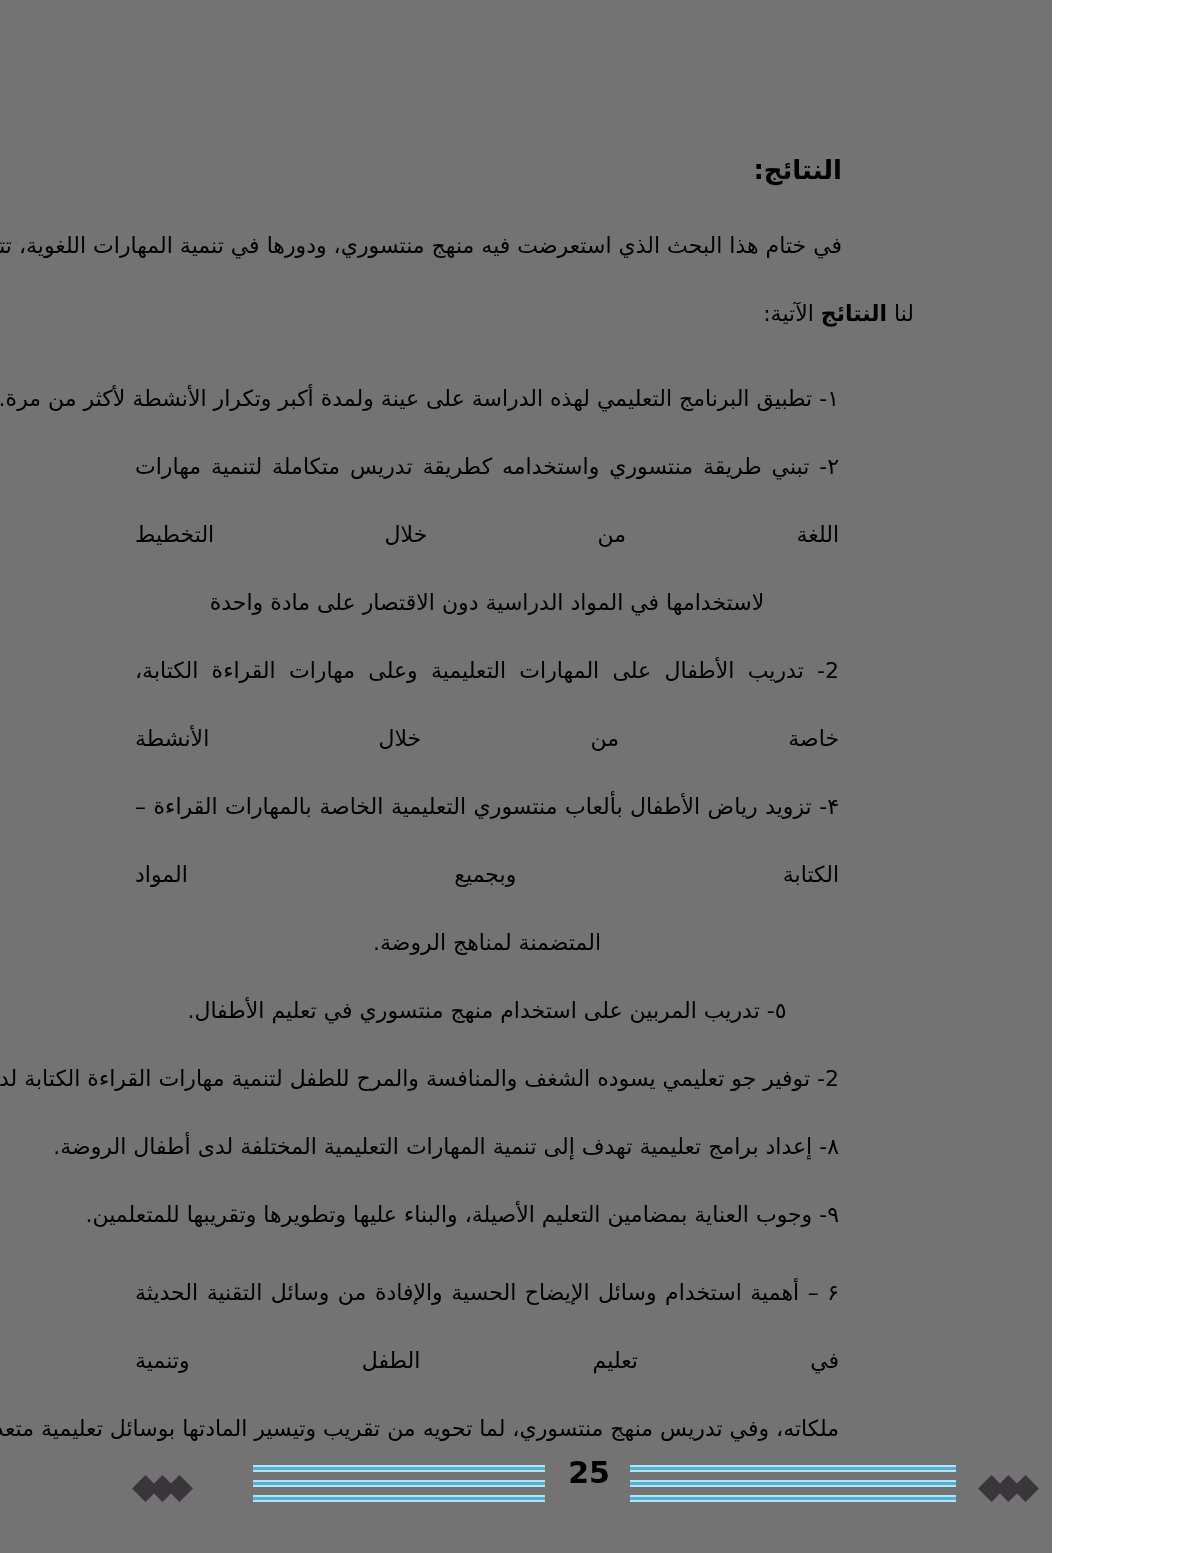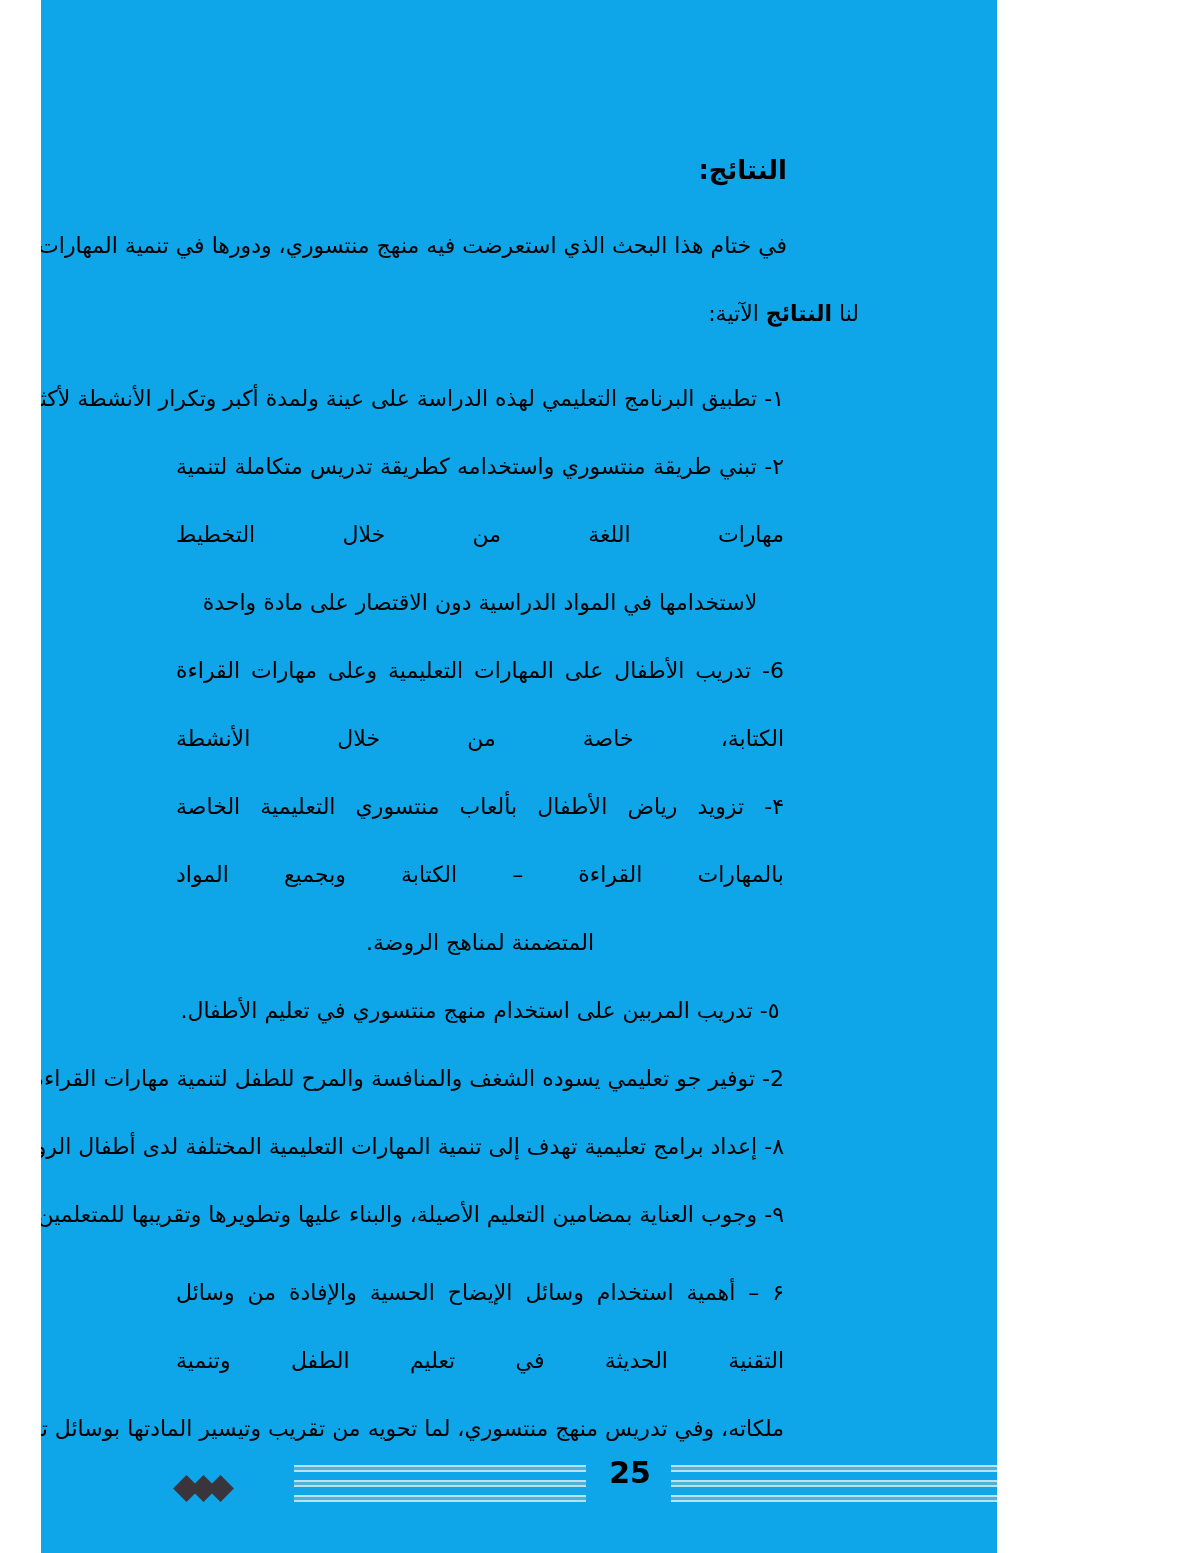--- a/index.html
+++ b/index.html
@@ -1,23 +1,22 @@
 <!DOCTYPE html>
 <html lang="ar" style="--text-color: #000000; --line-color: #4fb1d8; --line-edge: #b9e2f0; --diamond-color: #3a353b;"><head>
 <meta charset="utf-8">
 <style>
   html,body{margin:0;padding:0;background:#ffffff;}
   .page{
     position:relative;
-    width:956px;height:1553px;
-    background:#0ea5e9;
+    width:1052px;height:1553px;
+    background:#737373;
     font-family:"DejaVu Sans",sans-serif;
     color:var(--text-color,#000);
     overflow:hidden;
-    margin-left:41px;
   }
   .content{
     position:absolute;
     left:135px;right:138px;top:0;
     direction:rtl;
     font-size:22px;
     line-height:68px;
   }
   .doc-title{
     margin-top:136px;
@@ -93,21 +92,21 @@
       <div class="result-item first">
         <div class="line r">١- تطبيق البرنامج التعليمي لهذه الدراسة على عينة ولمدة أكبر وتكرار الأنشطة لأكثر من مرة.</div>
       </div>
 
       <div class="result-item">
         <div class="line j">٢- تبني طريقة منتسوري واستخدامه كطريقة تدريس متكاملة لتنمية مهارات اللغة من خلال التخطيط</div>
         <div class="line r">لاستخدامها في المواد الدراسية دون الاقتصار على مادة واحدة</div>
       </div>
 
       <div class="result-item">
-        <div class="line j">6- تدريب الأطفال على المهارات التعليمية وعلى مهارات القراءة الكتابة، خاصة من خلال الأنشطة</div>
+        <div class="line j">2- تدريب الأطفال على المهارات التعليمية وعلى مهارات القراءة الكتابة، خاصة من خلال الأنشطة</div>
       </div>
 
       <div class="result-item">
         <div class="line j">۴- تزويد رياض الأطفال بألعاب منتسوري التعليمية الخاصة بالمهارات القراءة – الكتابة وبجميع المواد</div>
         <div class="line r">المتضمنة لمناهج الروضة.</div>
       </div>
 
       <div class="result-item">
         <div class="line r">٥- تدريب المربين على استخدام منهج منتسوري في تعليم الأطفال.</div>
       </div>

